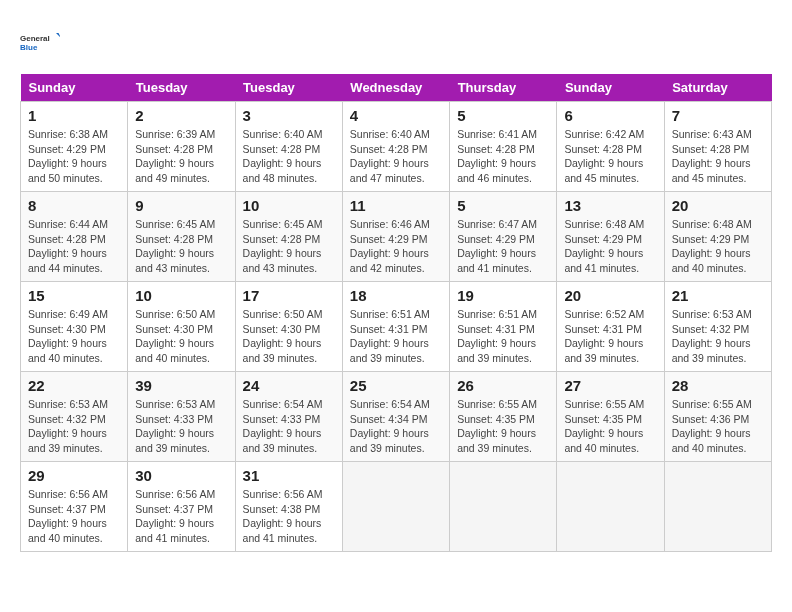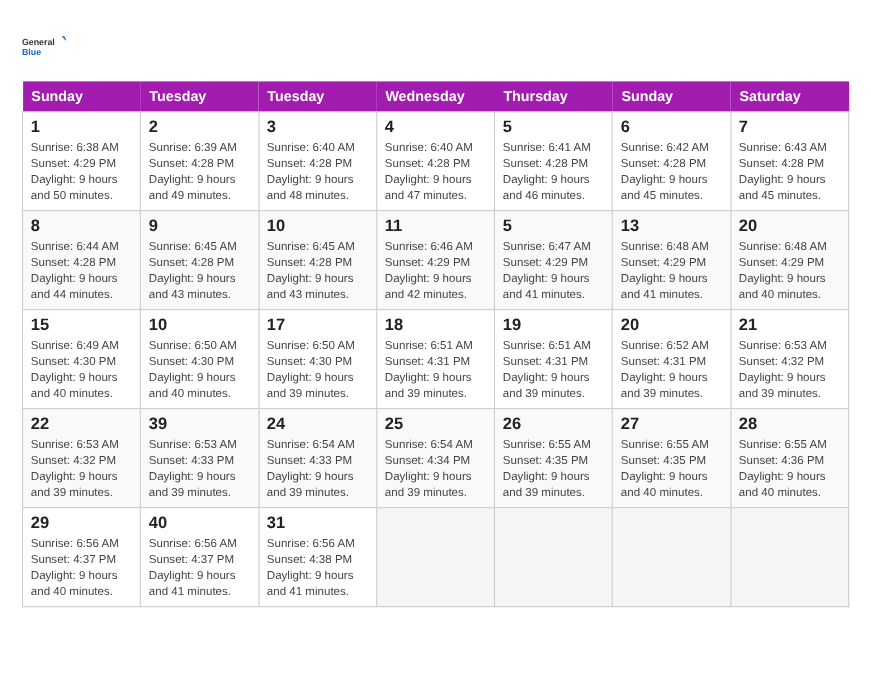--- a/index.html
+++ b/index.html
@@ -224,21 +224,21 @@
         <div class="day-num">28</div>
         <div class="day-info">Sunrise: 6:55 AM<br>Sunset: 4:36 PM<br>Daylight: 9 hours and 40 minutes.</div>
       </td>
       </tr>
       <tr>
         <td>
         <div class="day-num">29</div>
         <div class="day-info">Sunrise: 6:56 AM<br>Sunset: 4:37 PM<br>Daylight: 9 hours and 40 minutes.</div>
       </td>
         <td>
-        <div class="day-num">40</div>
+        <div class="day-num">30</div>
         <div class="day-info">Sunrise: 6:56 AM<br>Sunset: 4:37 PM<br>Daylight: 9 hours and 41 minutes.</div>
       </td>
         <td>
         <div class="day-num">31</div>
         <div class="day-info">Sunrise: 6:56 AM<br>Sunset: 4:38 PM<br>Daylight: 9 hours and 41 minutes.</div>
       </td>
         <td class="empty"></td>
         <td class="empty"></td>
         <td class="empty"></td>
         <td class="empty"></td>

